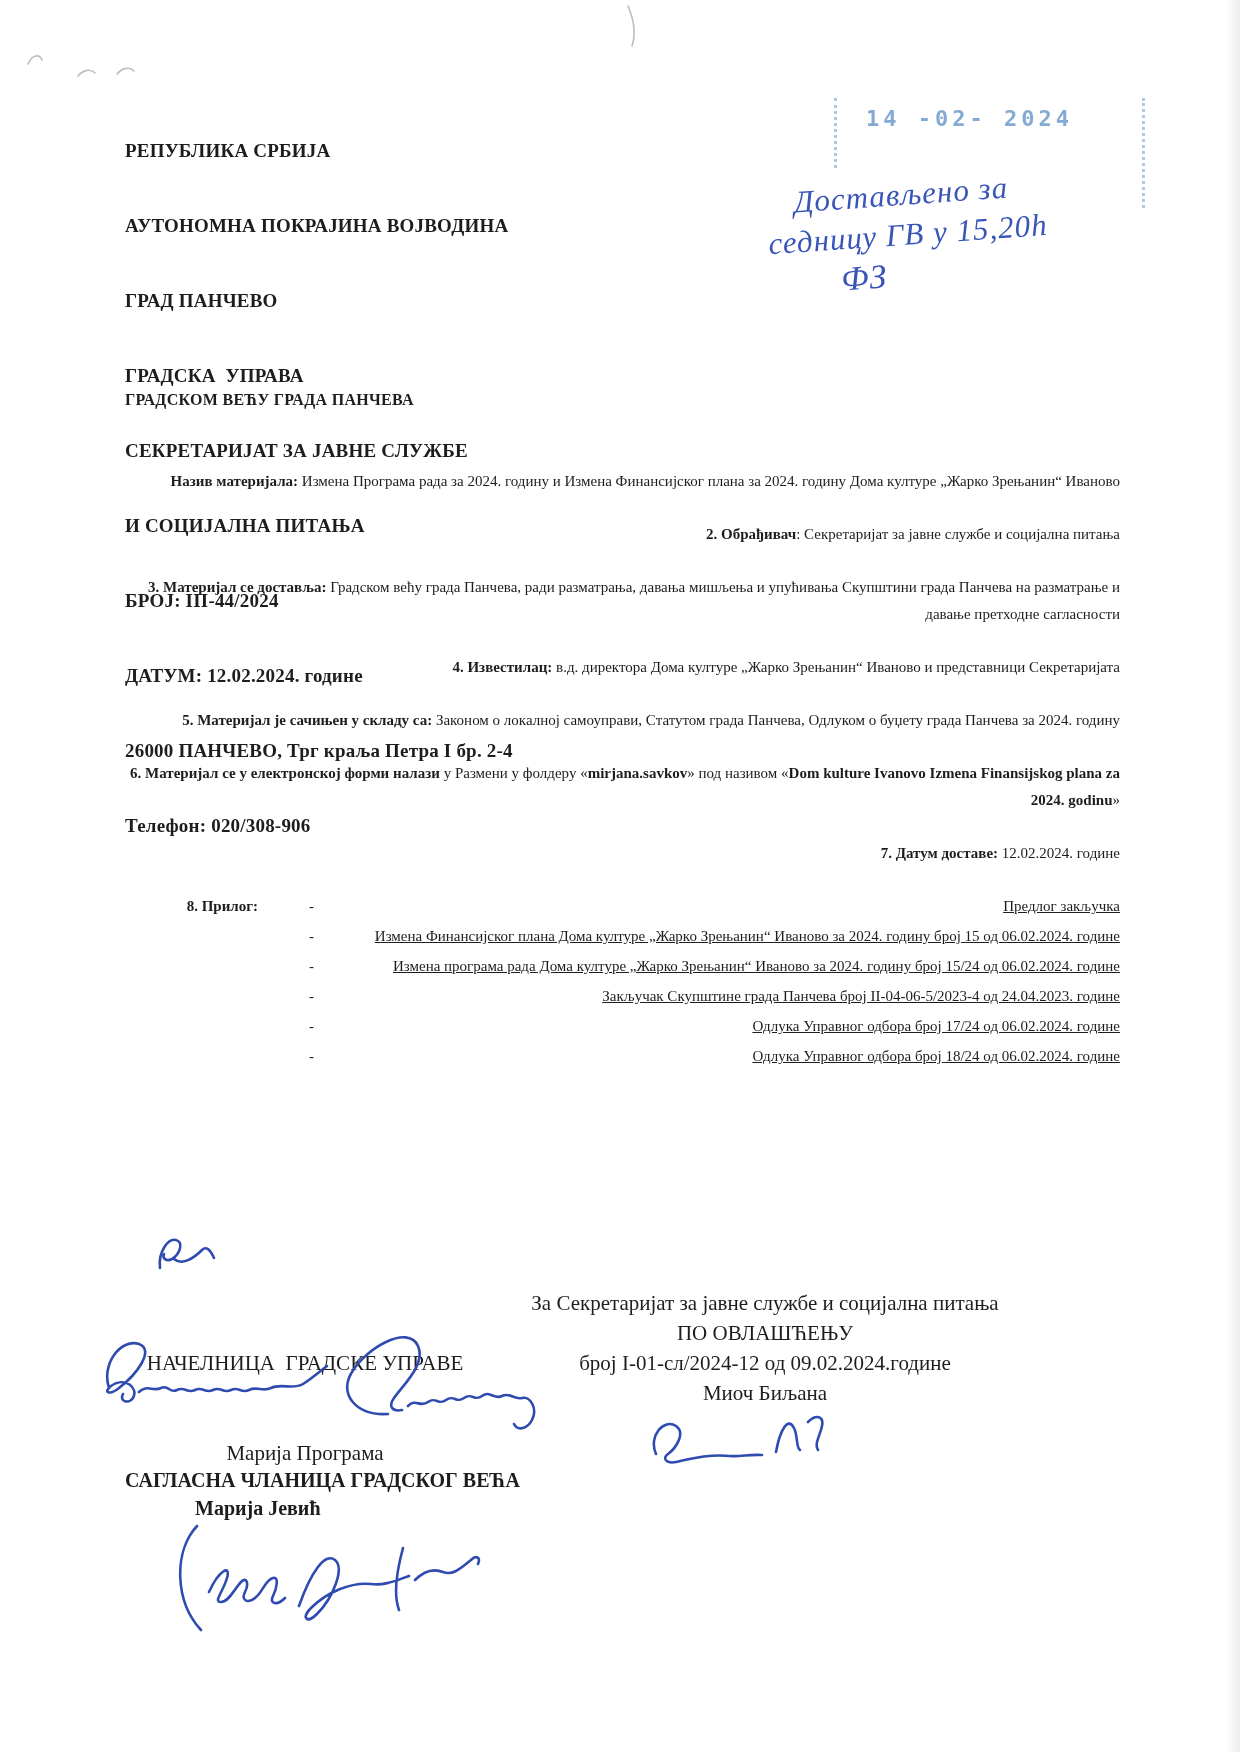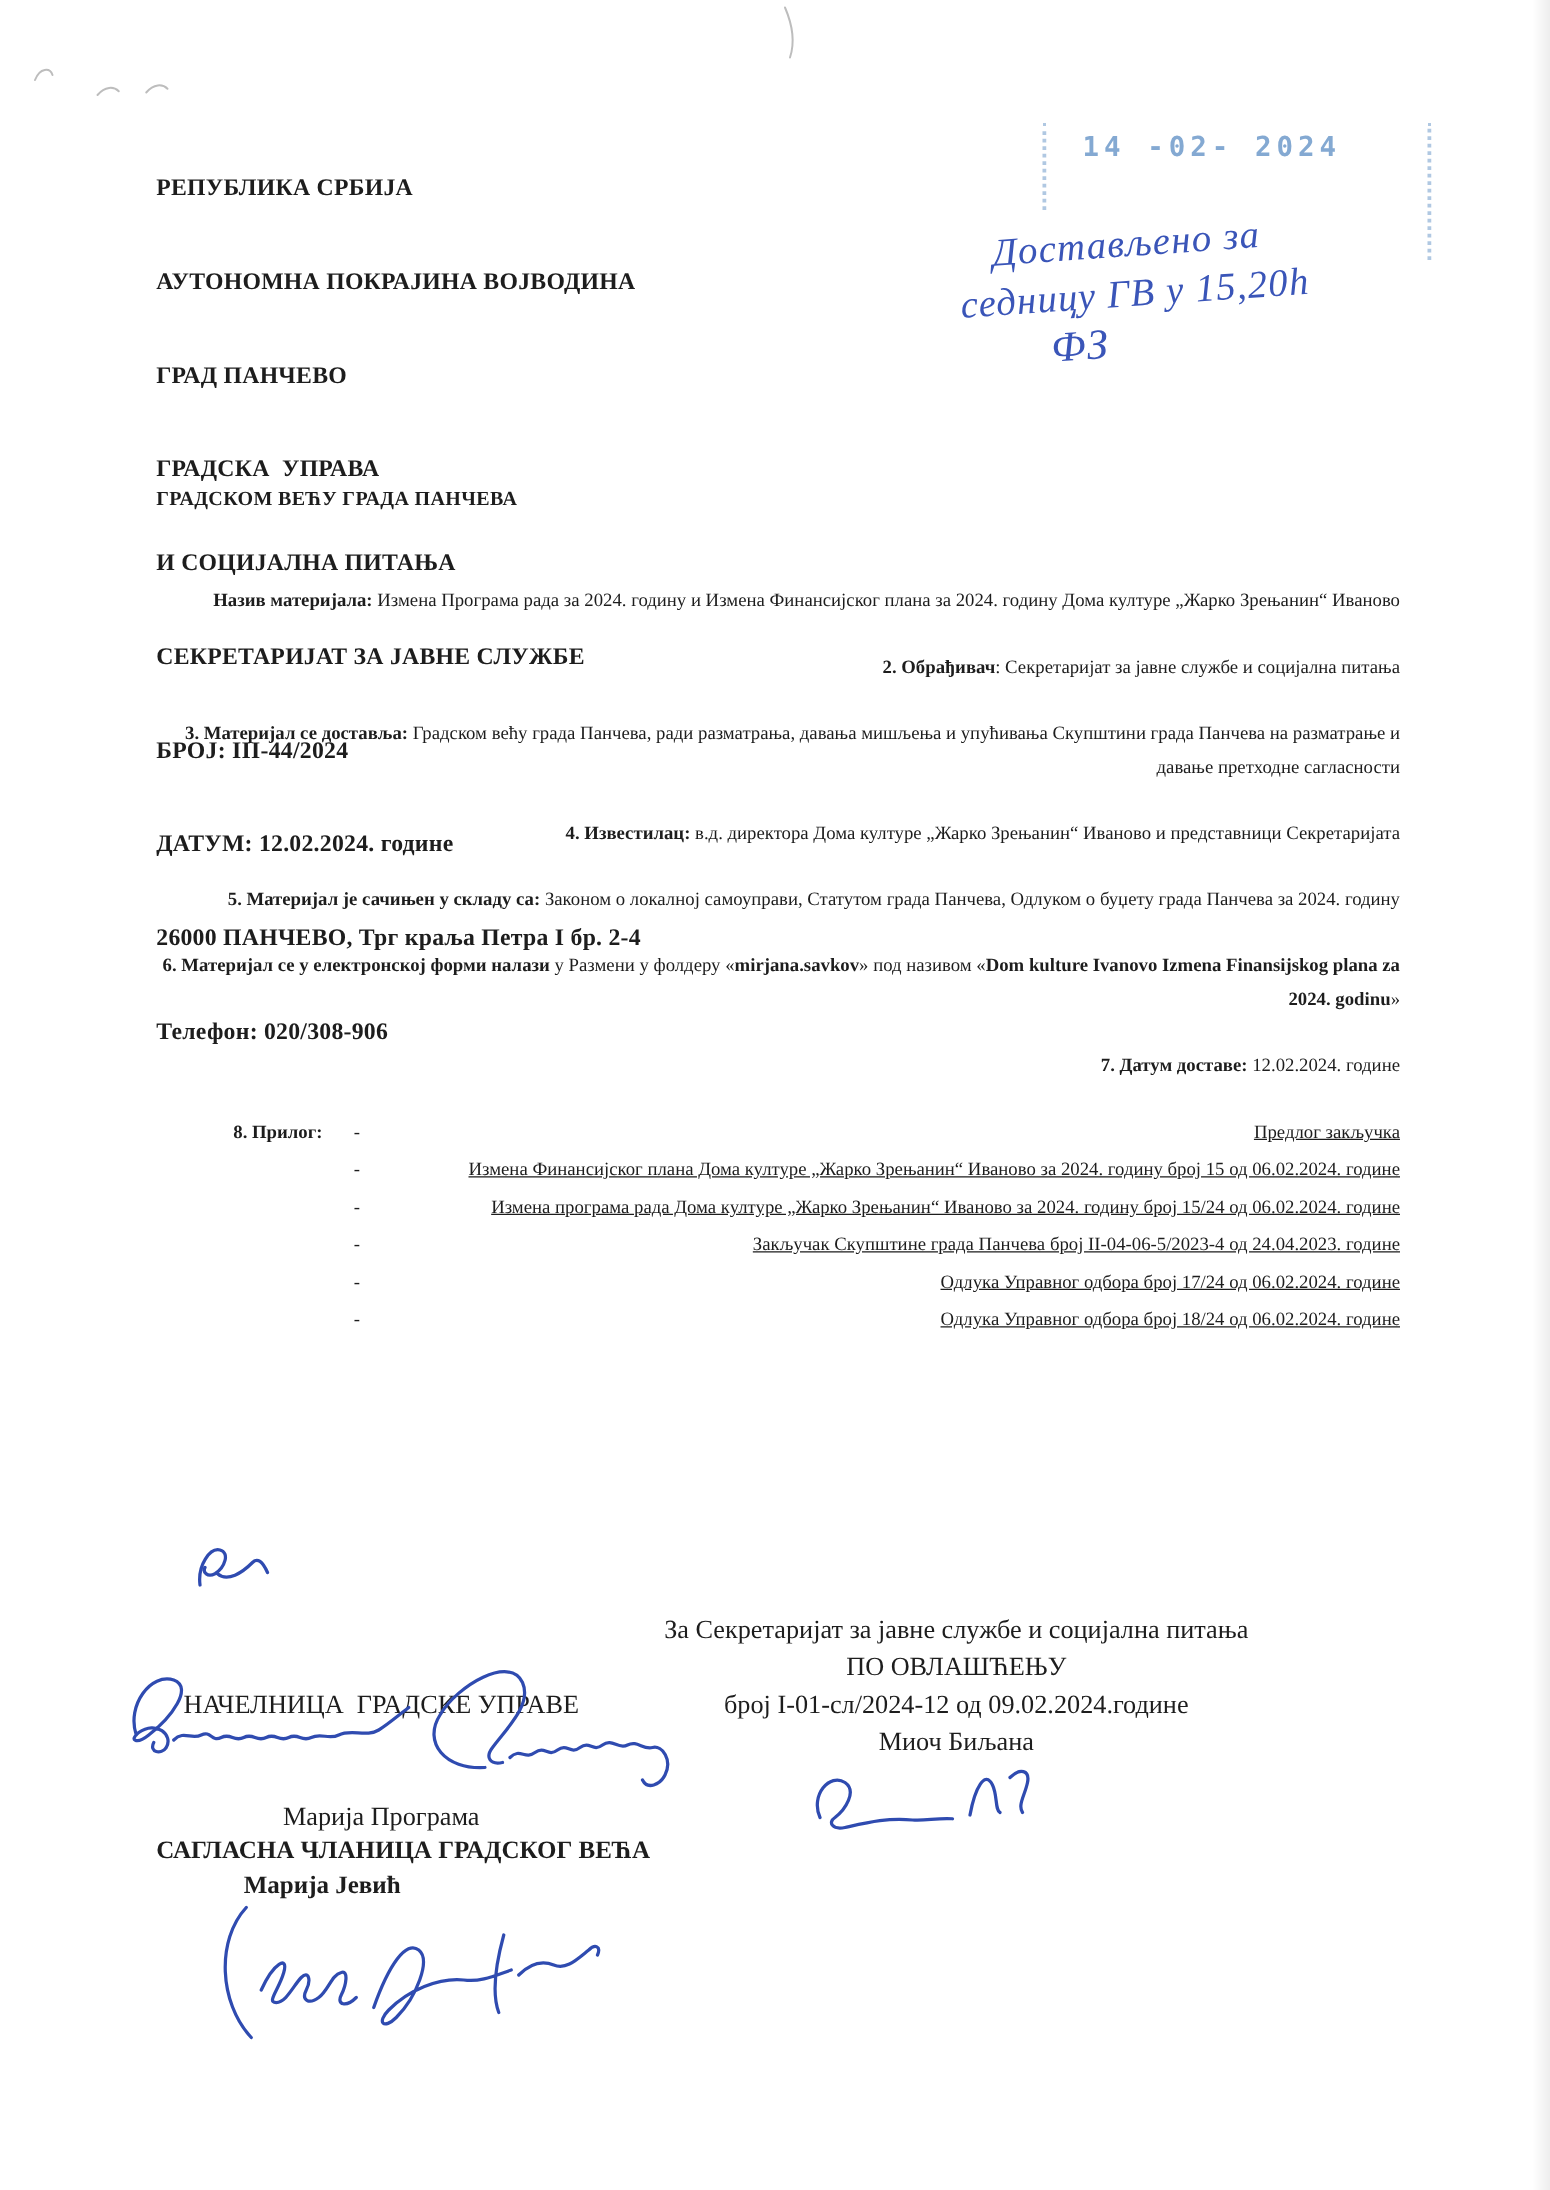--- a/index.html
+++ b/index.html
@@ -36,21 +36,21 @@
   .hand-note .initials { margin-left:70px; font-size:34px; }
   
   .addressee { position:absolute; left:125px; top:391px; font-weight:bold;
     font-size:16px; letter-spacing:0.3px; }
   
   .body-col { position:absolute; left:125px; top:468px; width:995px;
     font-size:15px; line-height:27px;text-align:right; }
   .para { margin:0 0 26px 0; }
   .para b { font-weight:bold; }
   
-  .attach { display:flex; margin:0 0 26px 0; }
+  .attach { display:flex; margin:0 0 26px 0;gap:26px; }
   .attach-label { font-weight:bold; flex:0 0 133px; }
   .attach-list { flex:1; }
   .attach-item { display:flex; line-height:26px; margin-bottom:4px; }
   .attach-item .dash { flex:0 0 30px; }
   .attach-item .txt { flex:1;text-decoration:underline; }
   
   .sig-left-titles { position:absolute; left:110px; top:1288px; width:390px;
     text-align:center; font-size:21px; line-height:30px; white-space:pre; }
   .sig-right-titles { position:absolute; left:500px; top:1288px; width:530px;
     text-align:center; font-size:21px; line-height:30px; }
@@ -74,22 +74,22 @@
   </svg>
   <svg style="left:618px; top:2px;" width="30" height="48" viewBox="0 0 30 48">
     <path class="pencil" d="M10,4 C16,18 18,32 14,44"></path>
   </svg>
 
   <div class="header-block">
     <div>РЕПУБЛИКА СРБИЈА</div>
     <div>АУТОНОМНА ПОКРАЈИНА ВОЈВОДИНА</div>
     <div>ГРАД ПАНЧЕВО</div>
     <div>ГРАДСКА  УПРАВА</div>
+    <div>СЕКРЕТАРИЈАТ ЗА ЈАВНЕ СЛУЖБЕ</div>
     <div>И СОЦИЈАЛНА ПИТАЊА</div>
-    <div>СЕКРЕТАРИЈАТ ЗА ЈАВНЕ СЛУЖБЕ</div>
     <div>БРОЈ: III-44/2024</div>
     <div>ДАТУМ: 12.02.2024. године</div>
     <div>26000 ПАНЧЕВО, Трг краља Петра I бр. 2-4</div>
     <div>Телефон: 020/308-906</div>
   </div>
 
   <div class="stamp">
     <div class="edge-l"></div>
     <div class="date">14 -02- 2024</div>
     <div class="edge-r"></div>

